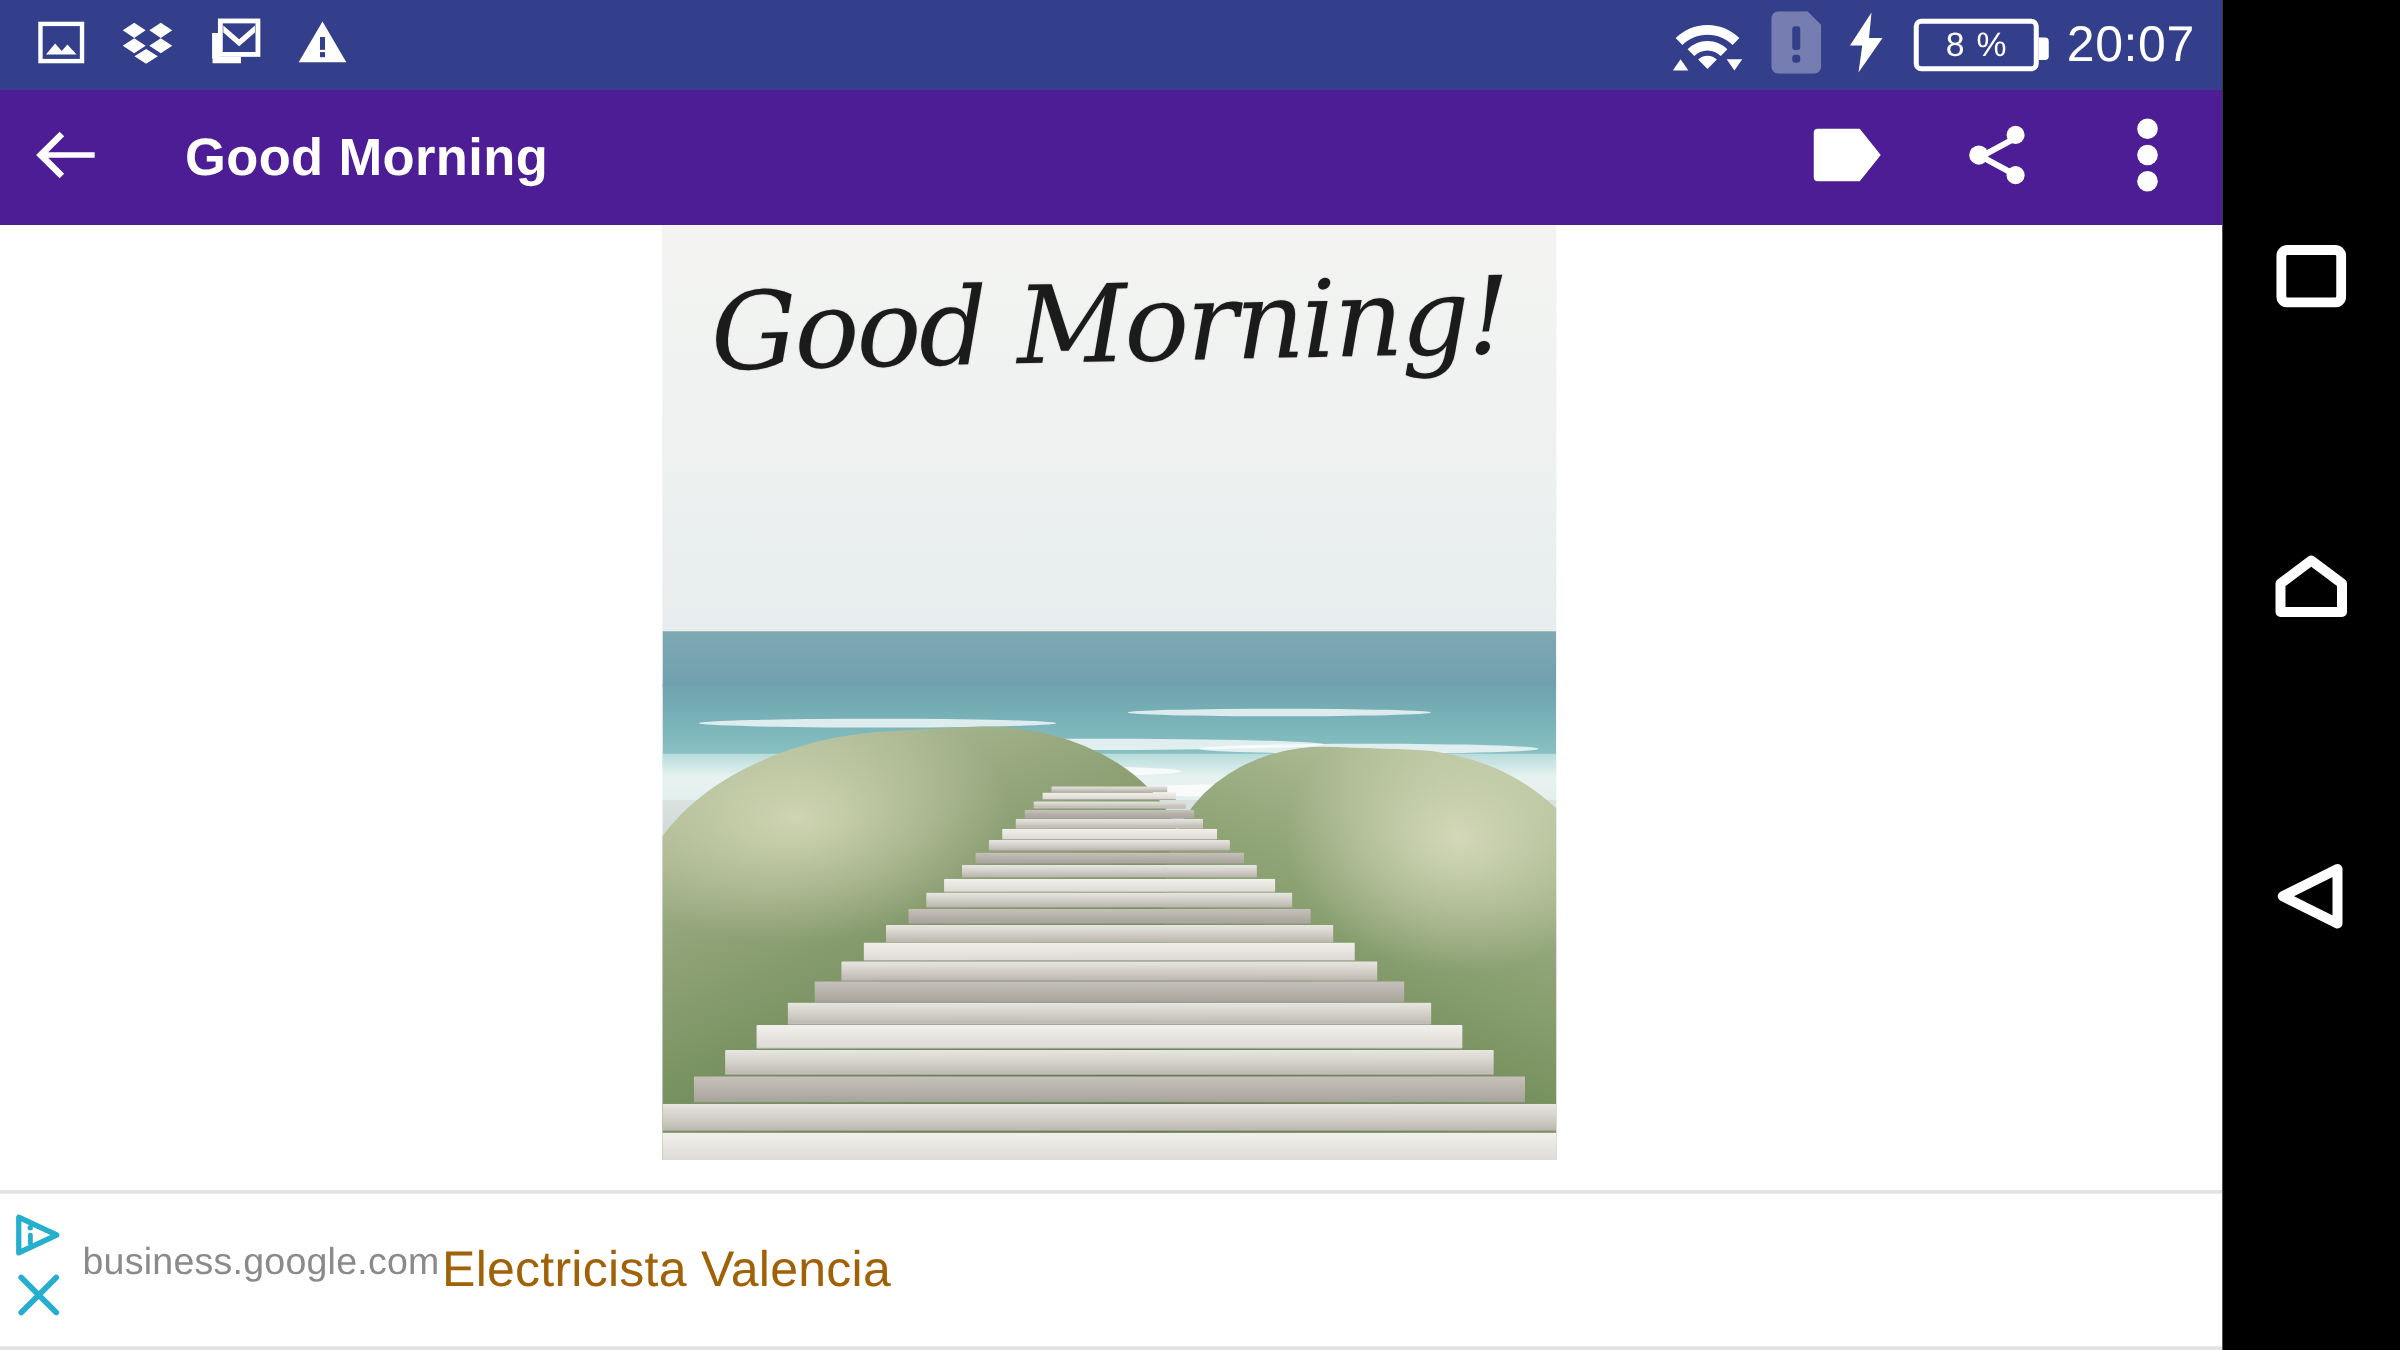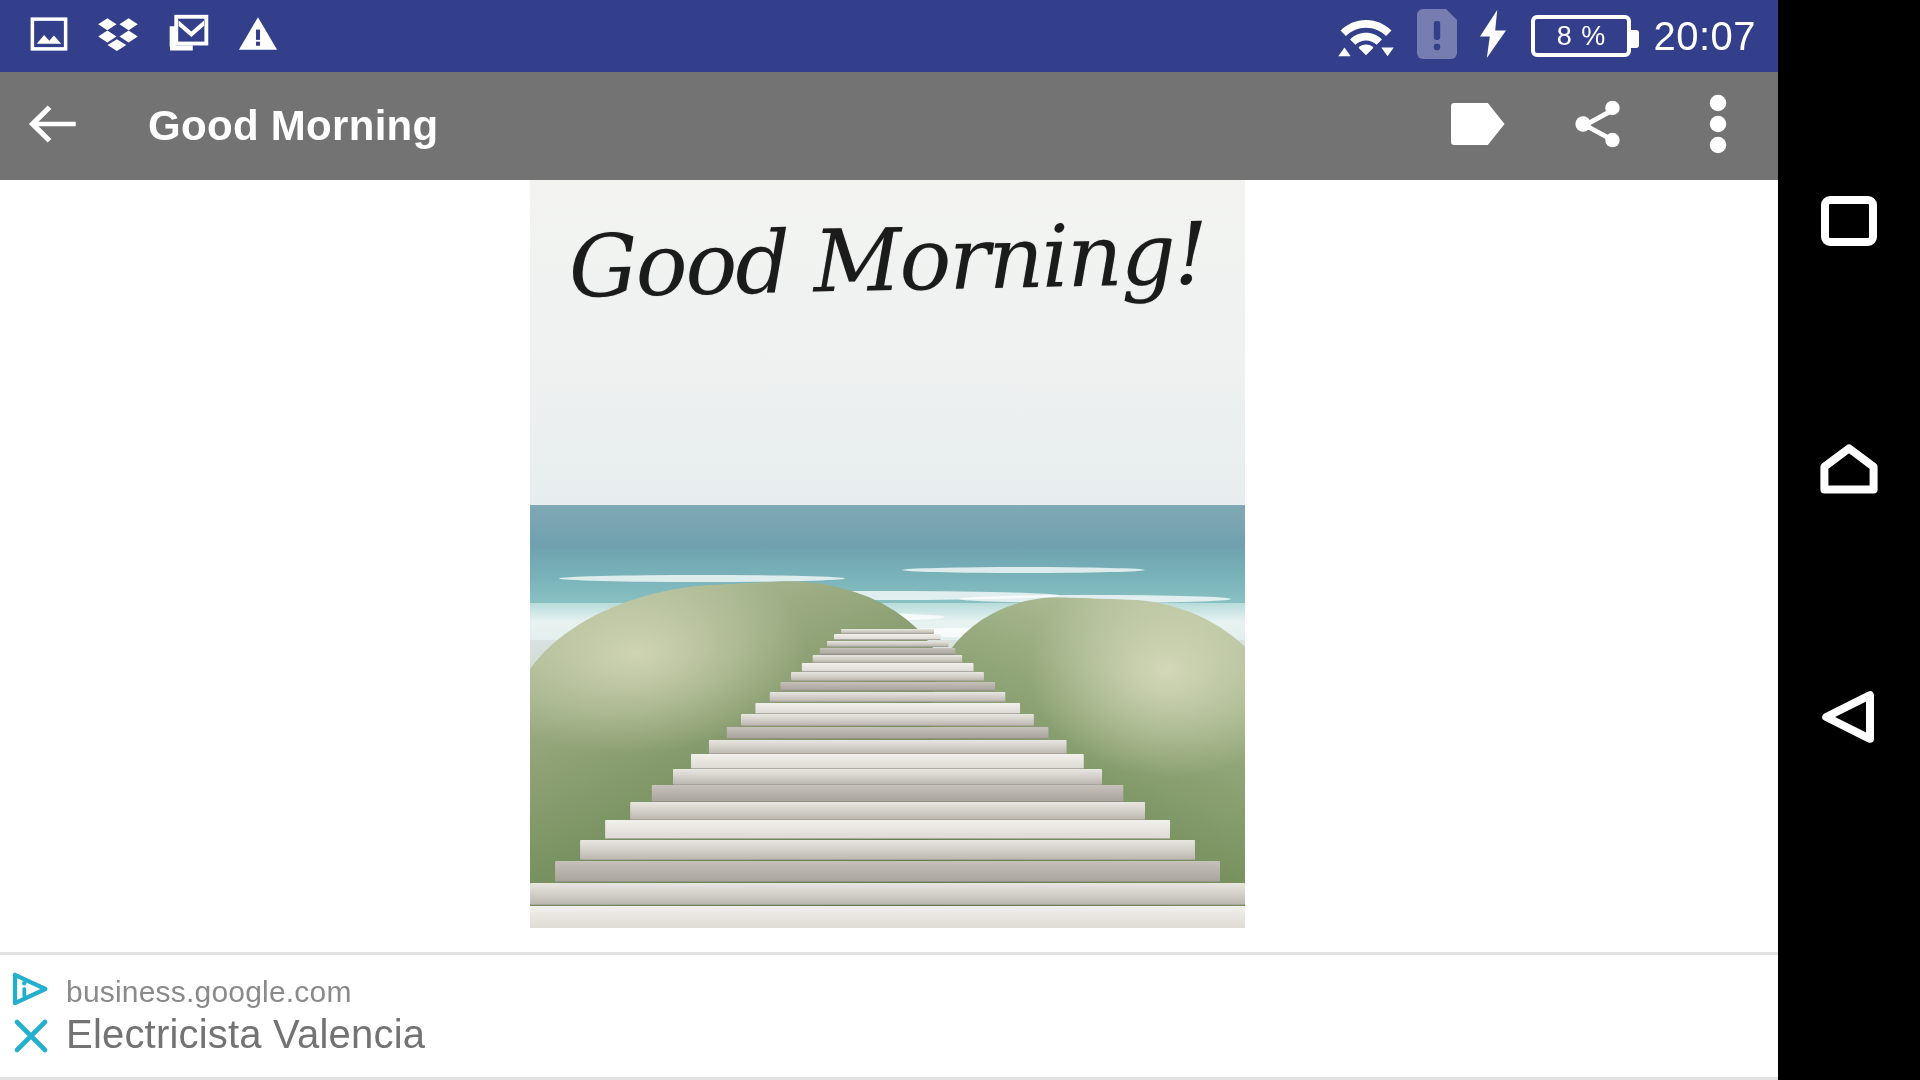--- a/index.html
+++ b/index.html
@@ -44,21 +44,21 @@
     content:""; position:absolute; right:-12px; top:11px;
     width:8px; height:18px; background:#ffffff; border-radius:0 3px 3px 0;
   }
   .battery-txt {
     color:#ffffff; font-size:27px; letter-spacing:1px; line-height:1;
   }
 
   
   #appbar {
     position:absolute; left:0; top:72px; width:1778px; height:108px;
-    background:#737373;
+    background:#4c1d95;
     display:flex; align-items:center;
   }
   #back-btn { width:108px; height:108px; display:flex; align-items:center; justify-content:center; }
   #appbar-title {
     color:#ffffff; font-size:42px; font-weight:bold; letter-spacing:0.3px;
     margin-left:40px; white-space:nowrap;
   }
   #appbar-actions { margin-left:auto; display:flex; align-items:center; }
   .appbar-action { width:120px; height:108px; display:flex; align-items:center; justify-content:center; }
 
@@ -155,23 +155,23 @@
     background:#ffffff;
     border-top:3px solid #e3e3e3;
     border-bottom:3px solid #e3e3e3;
     display:flex; align-items:center;
   }
   #ad-icons {
     width:56px; height:100%;
     display:flex; flex-direction:column; align-items:center; justify-content:center;
     gap:6px; padding-left:6px;
   }
-  #ad-text { padding-left:10px; display:flex; flex-direction:column; justify-content:flex-start; gap:2px; }
+  #ad-text { padding-left:10px; display:flex; flex-direction:row; justify-content:flex-start; gap:2px; }
   #ad-url { color:#8a8a8a; font-size:30px; letter-spacing:0.2px; line-height:1.15; }
-  #ad-title { color:#737373; font-size:40px; letter-spacing:0.2px; line-height:1.15; }
+  #ad-title { color:#a16207; font-size:40px; letter-spacing:0.2px; line-height:1.15; }
   #ad-cta {
     margin-left:auto; margin-right:30px;
     background:#424242; color:#ffffff;
     width:290px; height:84px; border:none; border-radius:8px;
     font-size:36px; letter-spacing:1.5px;
     font-family:"Liberation Sans", sans-serif;
     display:flex; align-items:center; justify-content:center;
     cursor:pointer;
   }
 

